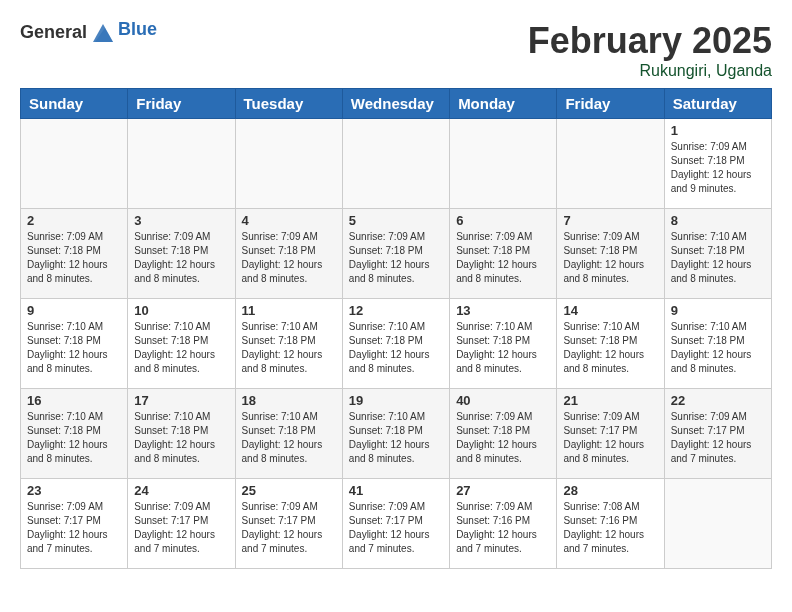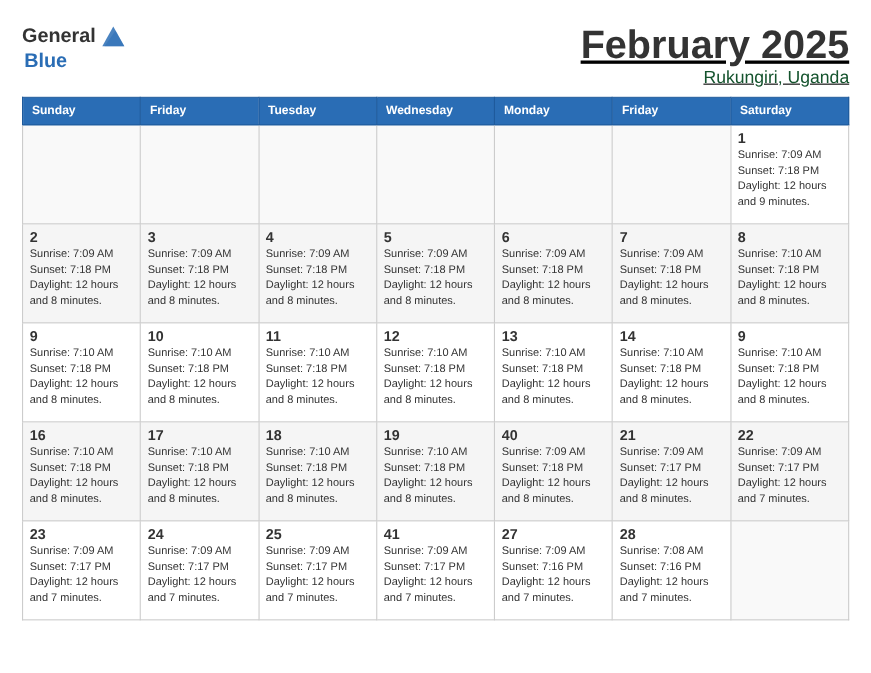--- a/index.html
+++ b/index.html
@@ -22,40 +22,39 @@
       gap: 0;
     }
     .logo-text {
       font-size: 18px;
       font-weight: bold;
     }
     .logo-general { color: #333; }
     .logo-blue { color: #2a6db5; }
     .title-block {
       text-align: right;
-      text-decoration: underline;
     }
     .month-title {
       font-size: 36px;
       font-weight: bold;
       color: #333;
     }
     .location {
       font-size: 16px;
       color: #14532d;
     }
     .calendar {
       width: 100%;
       border-collapse: collapse;
       border: 1px solid #ccc;
     }
     .calendar th {
       background: #2a6db5;
       color: #fff;
-      font-size: 11px;
+      font-size: 15px;
       font-weight: bold;
       padding: 6px 8px;
       text-align: left;
       border: 1px solid #1e5a9c;
     }
     .calendar td {
       width: 107px;
       height: 90px;
       vertical-align: top;
       padding: 4px 6px;
@@ -83,21 +82,21 @@
     }
     tr.week-row:nth-child(even) td {
       background: #f5f5f5;
     }
   </style>
 </head>
 <body>
 
 <div class="header">
   <div class="logo">
-    <div style="display:flex;flex-direction:column;line-height:1.1;">
+    <div style="display:flex;flex-direction:row;line-height:1.1;">
       <div style="display:flex;align-items:center;">
         <span class="logo-text logo-general">General</span>
         <svg width="26" height="26" viewBox="0 0 26 26" style="margin-left:3px;">
           <polygon points="3,22 13,4 23,22" fill="#2a6db5" opacity="0.85"></polygon>
           <polygon points="8,22 18,8 26,22" fill="#2a6db5" opacity="0.5" transform="translate(-3,0)"></polygon>
         </svg>
       </div>
       <span class="logo-text logo-blue" style="margin-left:2px;">Blue</span>
     </div>
   </div>

